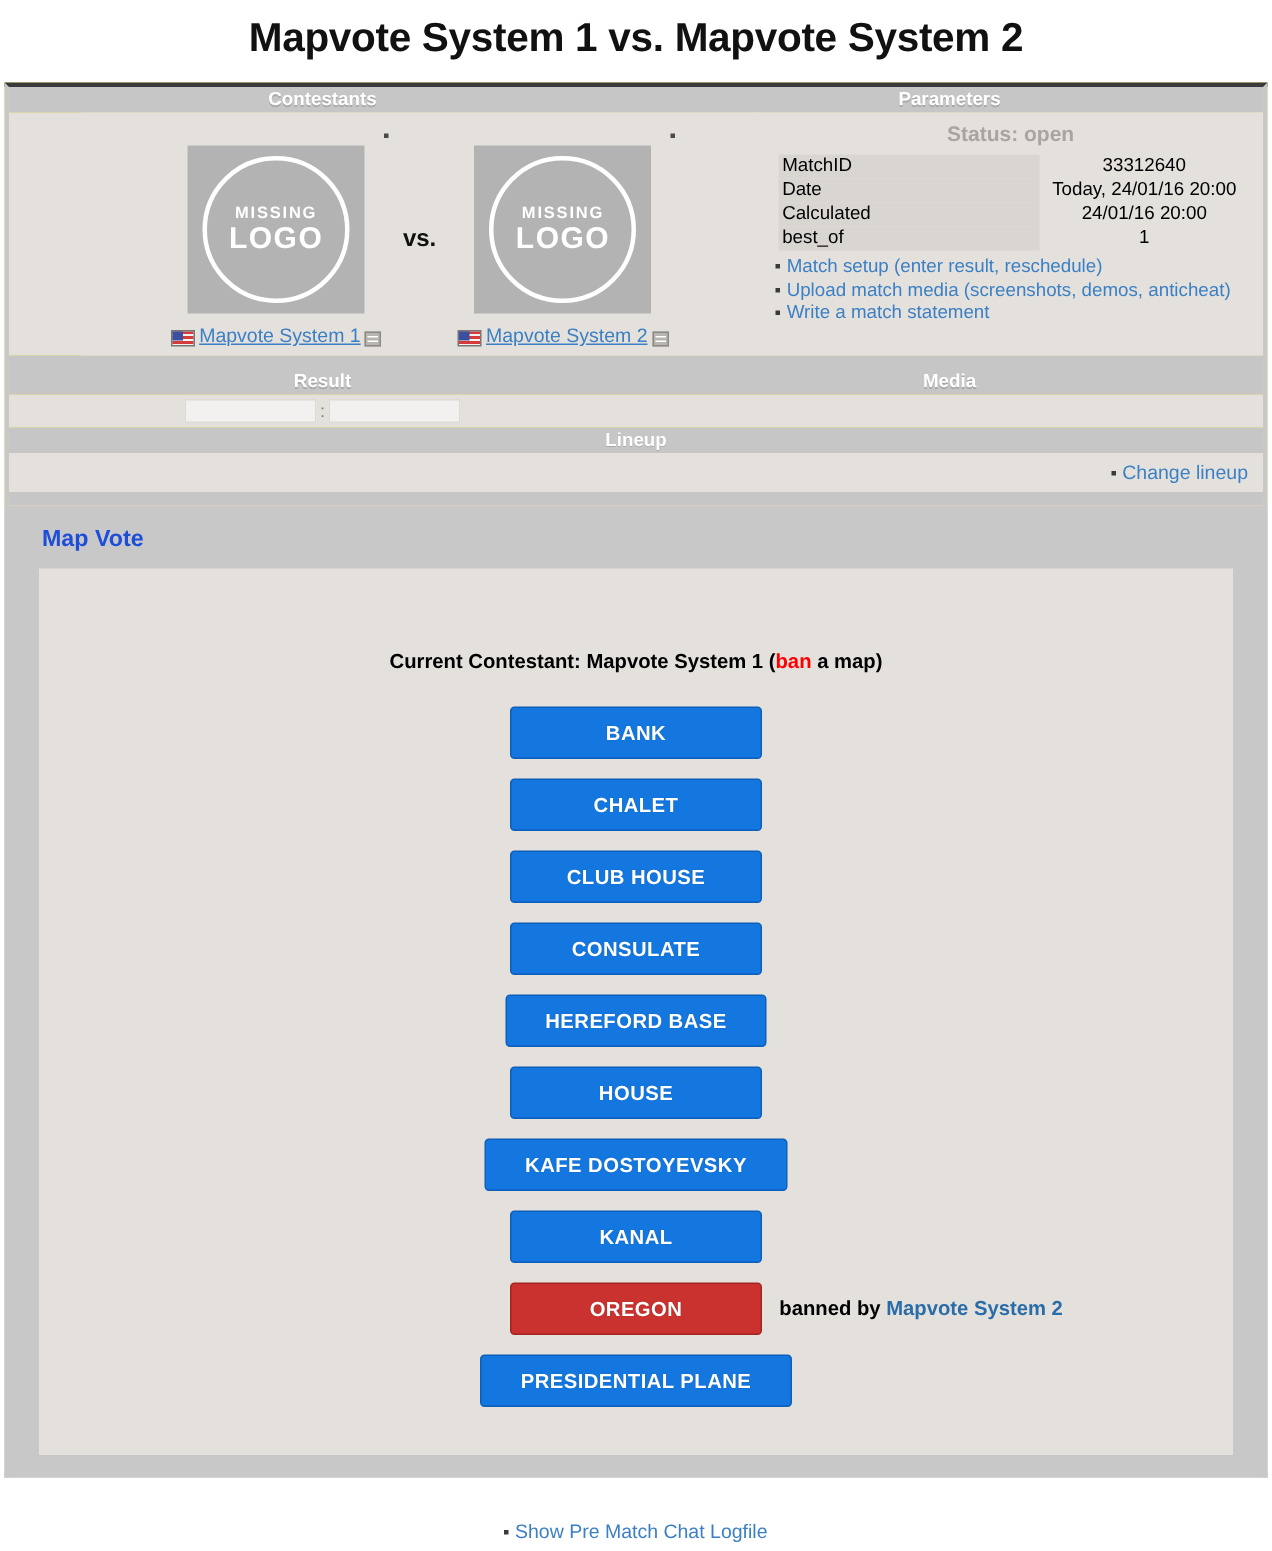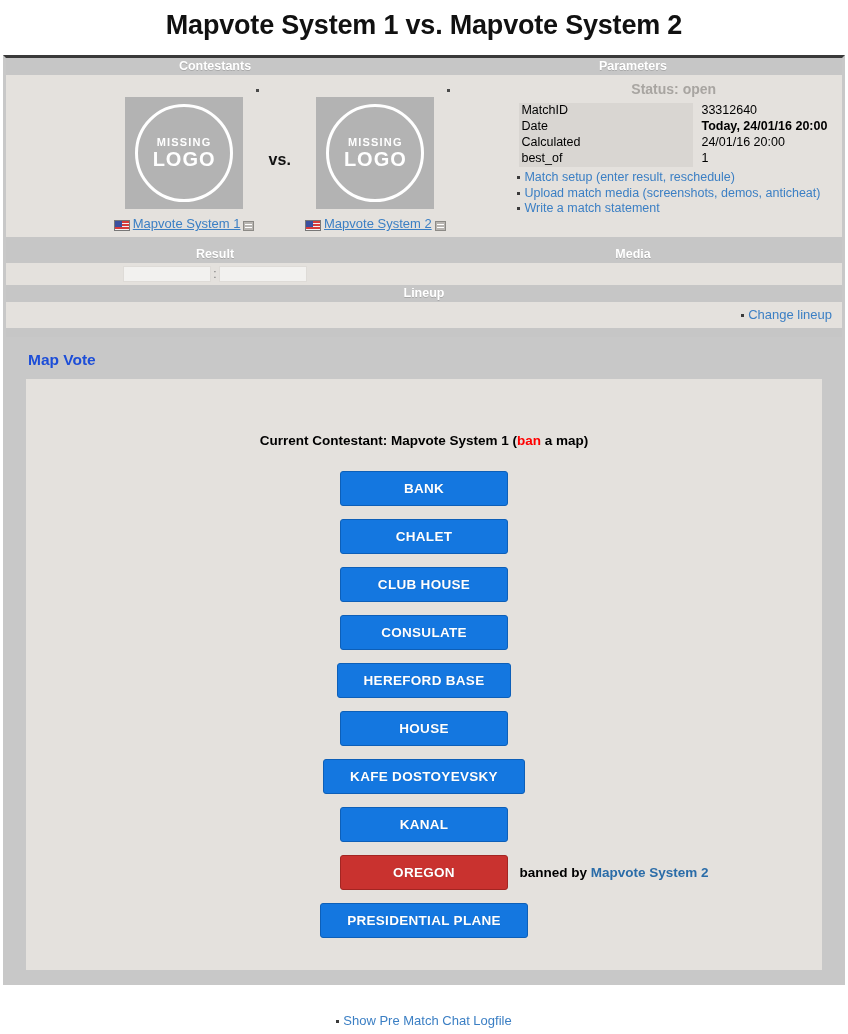--- a/index.html
+++ b/index.html
@@ -207,22 +207,22 @@
     font-size: 12.5px;
     padding: 0 0 1px 0;
     vertical-align: top;
     line-height: 15px;
   }
   .param-key {
     background: #d9d6d2;
     width: 172px;
     padding-left: 2px !important;
   }
-  .param-val { padding-left: 8px !important; }
-  .param-val.bold { font-weight: bold; margin-top: 44px; }
+  .param-val { padding-left: 8px !important; text-align: center; }
+  .param-val.bold { font-weight: normal; margin-top: 44px; }
 
   .link-list { margin: 3px 0 0 4px; }
   .link-item {
     font-size: 12.5px;
     line-height: 15.5px;
     color: #3b7fc4;
     text-indent: -8px;
     padding-left: 8px;
   }
   .bullet {

